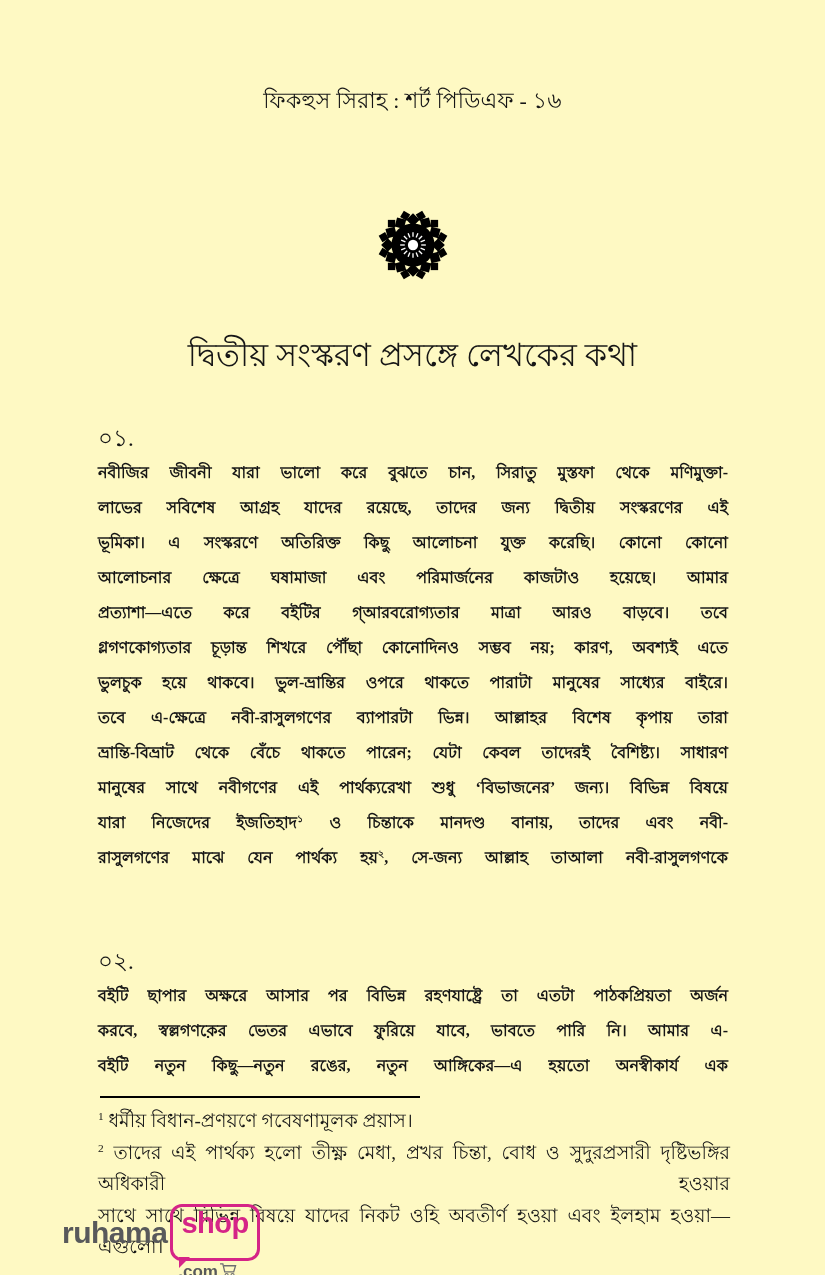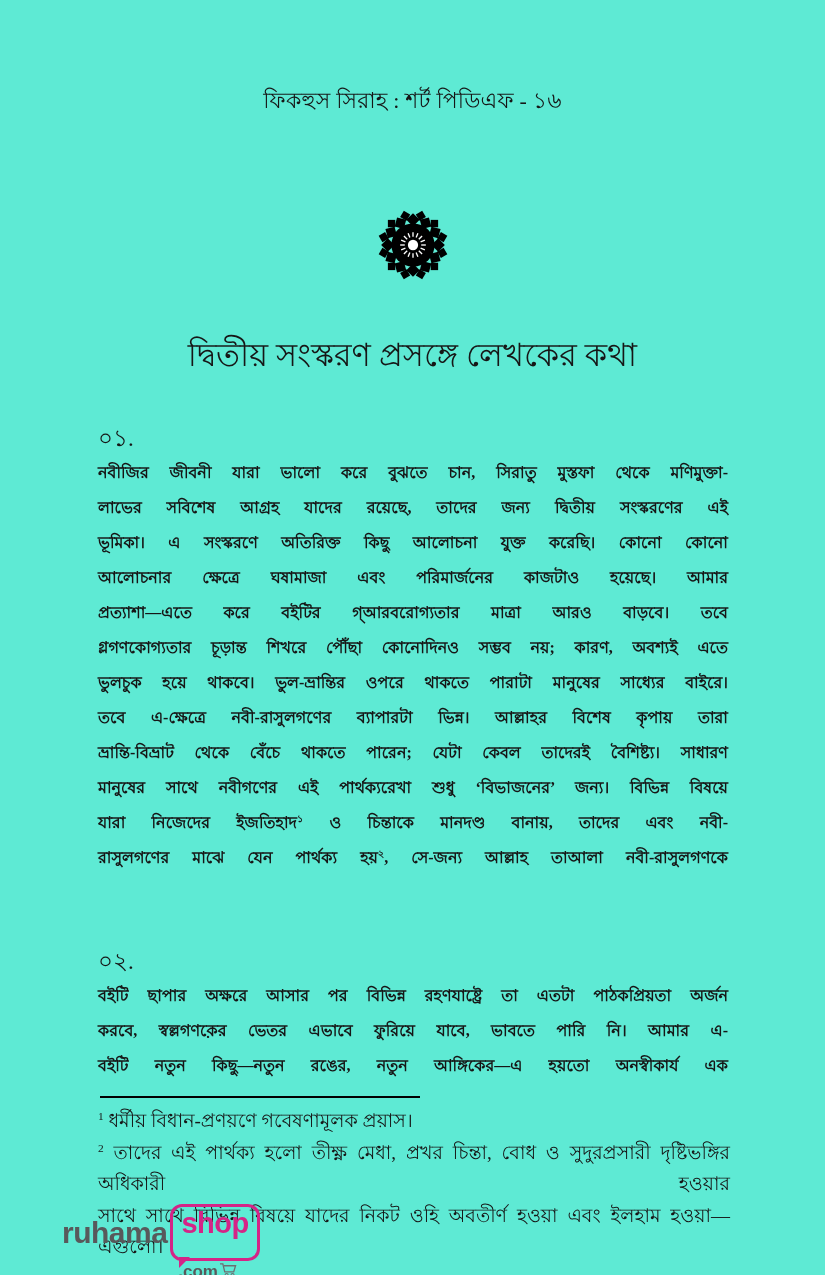--- a/index.html
+++ b/index.html
@@ -1,21 +1,21 @@
 <!DOCTYPE html>
 <html style="--logo-gray: #58595b; --logo-pink: #d52487;"><head>
 <meta charset="utf-8">
 <style>
   * { margin:0; padding:0; box-sizing:border-box; }
   html,body { background:#888; }
   .page {
     position:relative;
     width:825px; height:1275px;
     margin:0 auto;
-    background:#5eead4;
+    background:#fef9c3;
     color:#161616;
     font-family:"Liberation Serif", serif;
     overflow:hidden;
   }
   .header {
     position:absolute; top:83px; left:0; right:0;
     text-align:center;
     font-size:22px;
     letter-spacing:0.2px;
   }

